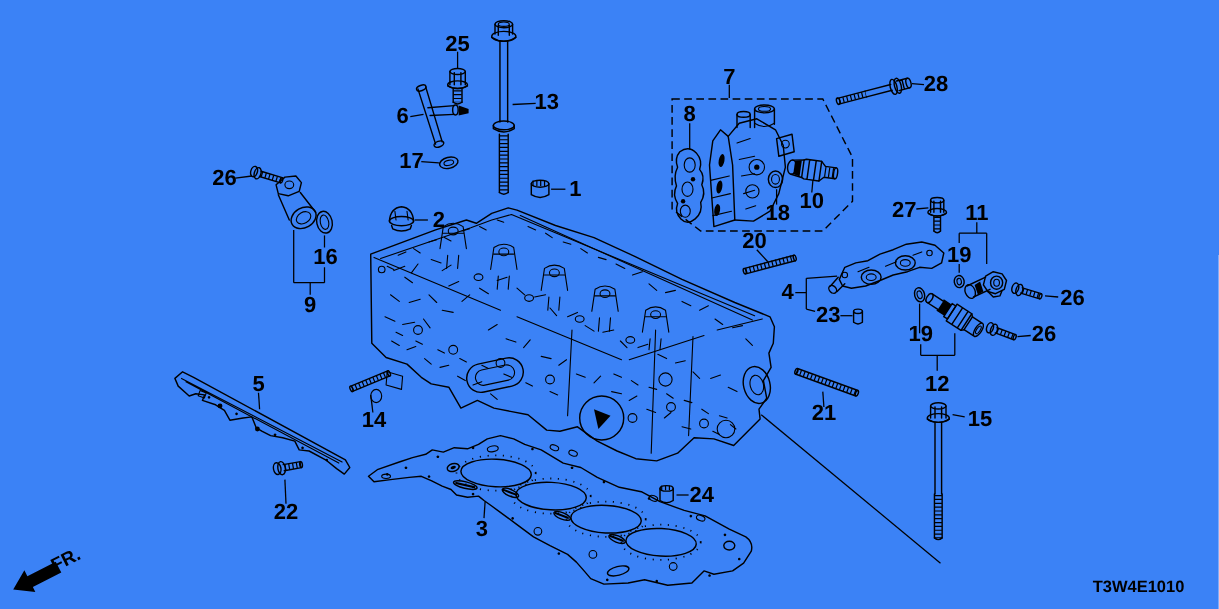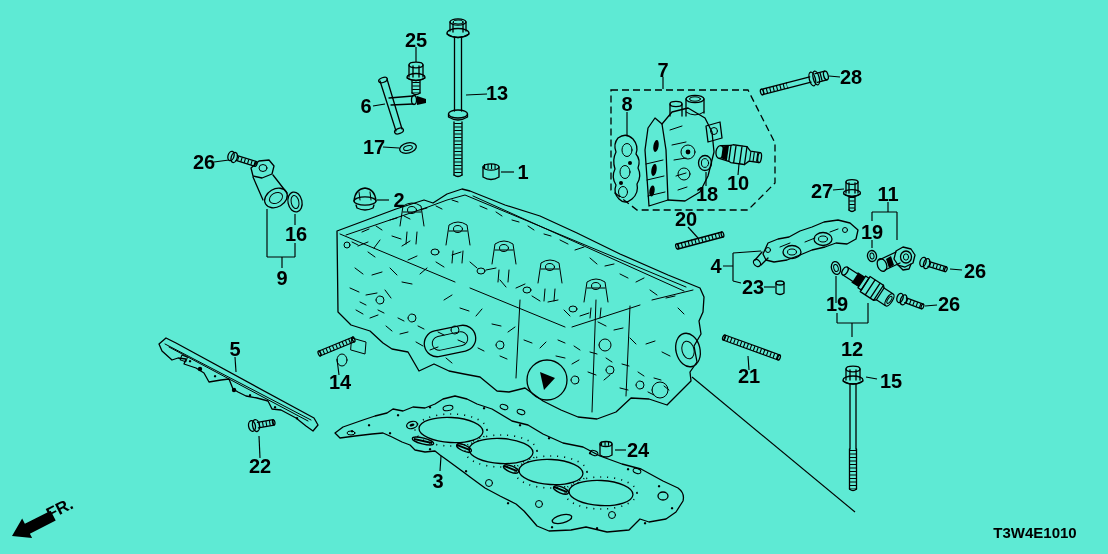--- a/index.html
+++ b/index.html
@@ -1,16 +1,16 @@
 <!DOCTYPE html>
 <html><head>
 <meta charset="utf-8">
 <style>
   html,body{margin:0;padding:0;background:#fff;}
-  .page{position:relative;width:1108px;height:554px;background:#5eead4;overflow:hidden;}
+  .page{position:relative;width:1108px;height:554px;background:#3b82f6;overflow:hidden;}
   svg{position:absolute;left:0;top:0;font-family:"Liberation Sans",sans-serif;}
   .callout{font-size:20px;font-weight:bold;fill:#000;text-anchor:middle;}
   .code{font-size:15px;font-weight:bold;fill:#000;text-anchor:middle;}
   .fr{font-size:17px;font-weight:bold;fill:#000;}
   .ln{fill:none;stroke:#000;stroke-width:1.3;stroke-linecap:round;stroke-linejoin:round;}
   .tn{fill:none;stroke:#000;stroke-width:1;stroke-linecap:round;stroke-linejoin:round;}
   .ldr{fill:none;stroke:#000;stroke-width:1.15;}
   .dash{fill:none;stroke:#000;stroke-width:1.3;stroke-dasharray:7 4;}
   .blk{fill:#000;stroke:none;}
   .thr{stroke:#000;stroke-dasharray:1.1 2.4;fill:none;}

